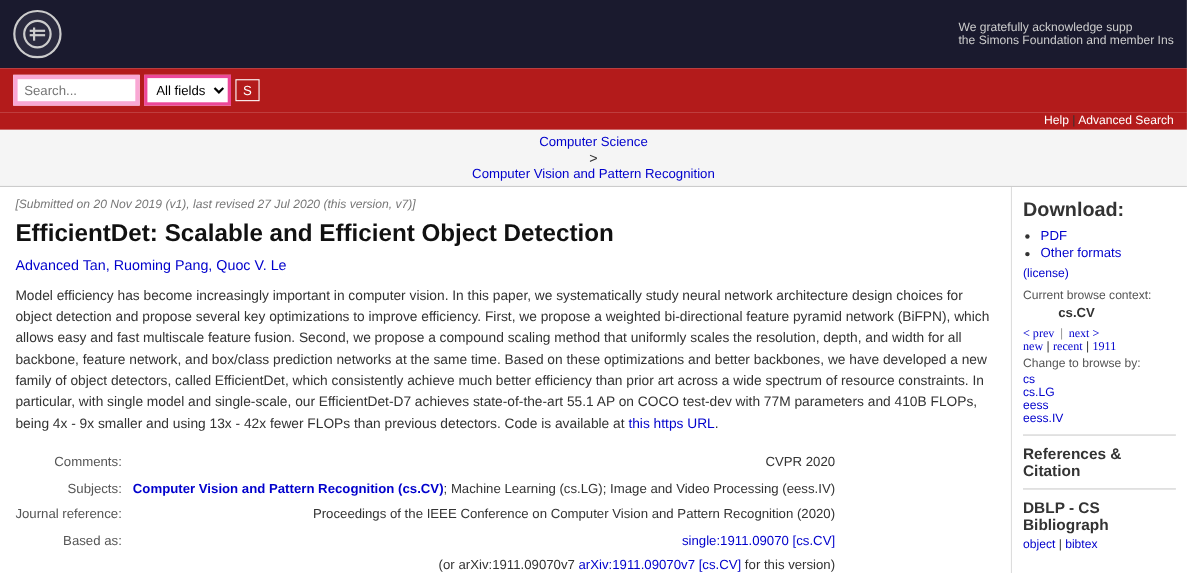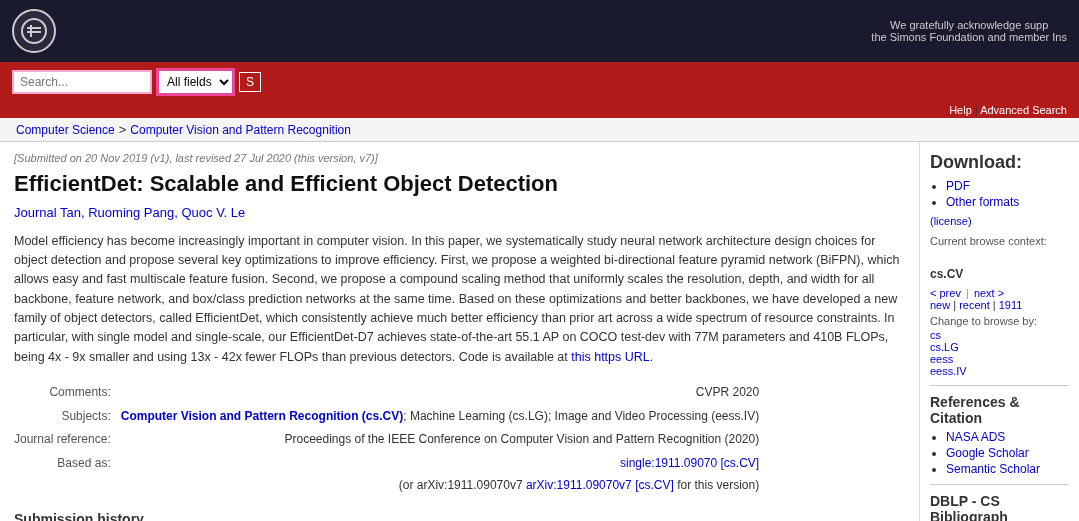--- a/index.html
+++ b/index.html
@@ -34,21 +34,21 @@
       height: 28px;
     }
     .cornell-name {
       color: #fff;
       font-size: 16px;
       font-weight: bold;
     }
     .header-right {
       color: #ccc;
       font-size: 11px;
-      text-align: center;
+      text-align: left;
       max-width: 300px;
     }
 
     
     .navbar {
       background: #b31b1b;
       padding: 6px 12px;
       display: flex;
       align-items: center;
       justify-content: space-between;
@@ -58,22 +58,22 @@
       font-size: 13px;
     }
     .search-area {
       display: flex;
       align-items: center;
       gap: 4px;
     }
     .search-input {
       padding: 3px 6px;
       font-size: 12px;
-      border: 2px solid #f9a8d4;
-      width: 140px;
+      border: 4px solid #f9a8d4;
+      width: 115px;
       color: #999;
     }
     .search-select {
       padding: 3px 4px;
       font-size: 12px;
       border: 3px solid #ec4899;
       background: #fff;
     }
     .search-btn {
       background: #b31b1b;
@@ -177,32 +177,33 @@
     .sidebar .license-link {
       color: #0000cc;
       font-size: 11px;
       text-decoration: none;
       display: block;
       margin-bottom: 8px;
     }
     .sidebar-section-label {
       font-size: 11px;
       color: #555;
-      margin-bottom: 20px;
+      margin-bottom: 2px;
     }
     .sidebar-section-value {
       font-weight: bold;
       font-size: 12px;
       margin-bottom: 6px;
+      margin-left: 32px;
     }
     .sidebar-nav-links {
       font-size: 11px;
       margin-bottom: 4px;
     }
-    .sidebar-nav-links a { color: #0000cc; text-decoration: none; }
+    .sidebar-nav-links a { color: #0000cc; text-decoration: none; font-family: Liberation Serif, serif; }
     .sidebar-nav-links .sep { color: #999; margin: 0 2px; }
 
     .sidebar-change-label {
       font-size: 11px;
       color: #555;
       margin-bottom: 2px;
     }
     .sidebar-change-links {
       font-size: 11px;
       margin-bottom: 6px;
@@ -225,23 +226,24 @@
     }
     .sidebar-dblp-links {
       font-size: 11px;
       margin-bottom: 4px;
     }
     .sidebar-dblp-links a { color: #0000cc; text-decoration: none; }
 
     .page-nav-bar {
       background: #f5f5f5;
       border-bottom: 1px solid #ccc;
-      padding: 4px 16px;
-      display: flex;
-      align-items: center;
+      padding: 4px 28px;
+      display: flex;
+      align-items: center;
+      flex-direction: column;
     }
     .page-nav-bar a { color: #0000cc; font-size: 12px; text-decoration: none; }
     .page-nav-bar .sep { margin: 0 4px; color: #333; }
   </style>
 </head>
 <body>
 
 <div class="header">
   <div class="header-left">
     <div class="cornell-logo">
@@ -284,21 +286,21 @@
 
   <div class="content-area">
 
     <div class="submission-info">
       <span>[Submitted on 20 Nov 2019 (v1), last revised 27 Jul 2020 (this version, v7)]</span>
     </div>
 
     <div class="paper-title">EfficientDet: Scalable and Efficient Object Detection</div>
 
     <div class="authors">
-      <a href="#">Journal Tan</a>,
+      <a href="#">Advanced Tan</a>,
       <a href="#">Ruoming Pang</a>,
       <a href="#">Quoc V. Le</a>
     </div>
 
     <div class="abstract">
       <span>Model efficiency has become increasingly important in computer vision. In this paper, we systematically study neural network architecture design choices for object detection and propose several key optimizations to improve efficiency. First, we propose a weighted bi-directional feature pyramid network (BiFPN), which allows easy and fast multiscale feature fusion. Second, we propose a compound scaling method that uniformly scales the resolution, depth, and width for all backbone, feature network, and box/class prediction networks at the same time. Based on these optimizations and better backbones, we have developed a new family of object detectors, called EfficientDet, which consistently achieve much better efficiency than prior art across a wide spectrum of resource constraints. In particular, with single model and single-scale, our EfficientDet-D7 achieves state-of-the-art 55.1 AP on COCO test-dev with 77M parameters and 410B FLOPs, being 4x - 9x smaller and using 13x - 42x fewer FLOPs than previous detectors. Code is available at</span> <a href="#">this https URL</a>.
     </div>
 
     <div class="metadata">
       <table>
@@ -358,25 +360,20 @@
     <div class="sidebar-change-links">
       <a href="#">cs</a>
       <a href="#">cs.LG</a>
       <a href="#">eess</a>
       <a href="#">eess.IV</a>
     </div>
 
     <div class="sidebar-divider"></div>
 
     <div class="sidebar-ref-title">References &amp; Citation</div>
-    <ul>
-      <li><a href="#">NASA ADS</a></li>
-      <li><a href="#">Google Scholar</a></li>
-      <li><a href="#">Semantic Scholar</a></li>
-    </ul>
 
     <div class="sidebar-divider"></div>
 
     <div class="sidebar-dblp-title">DBLP - CS Bibliograph</div>
     <div class="sidebar-dblp-links">
       <a href="#">object</a>
       <span> | </span>
       <a href="#">bibtex</a>
     </div>
 

